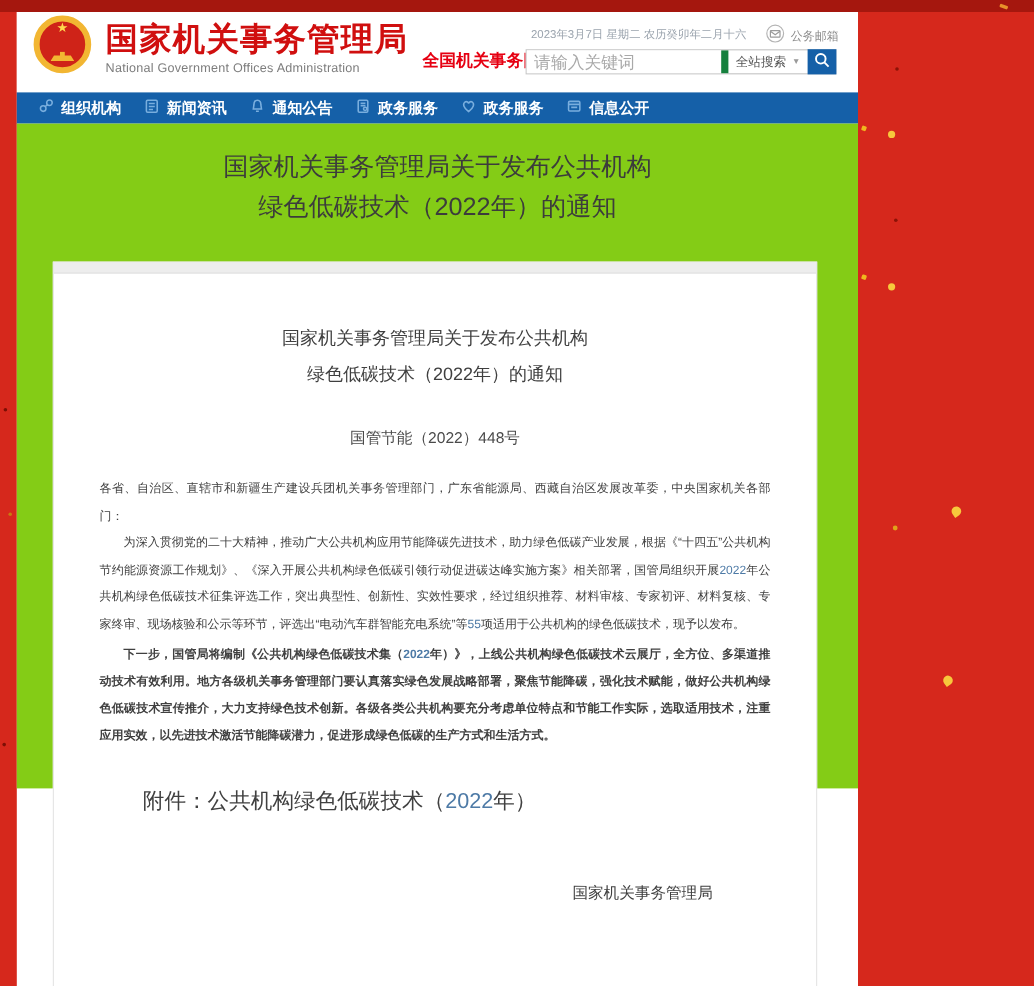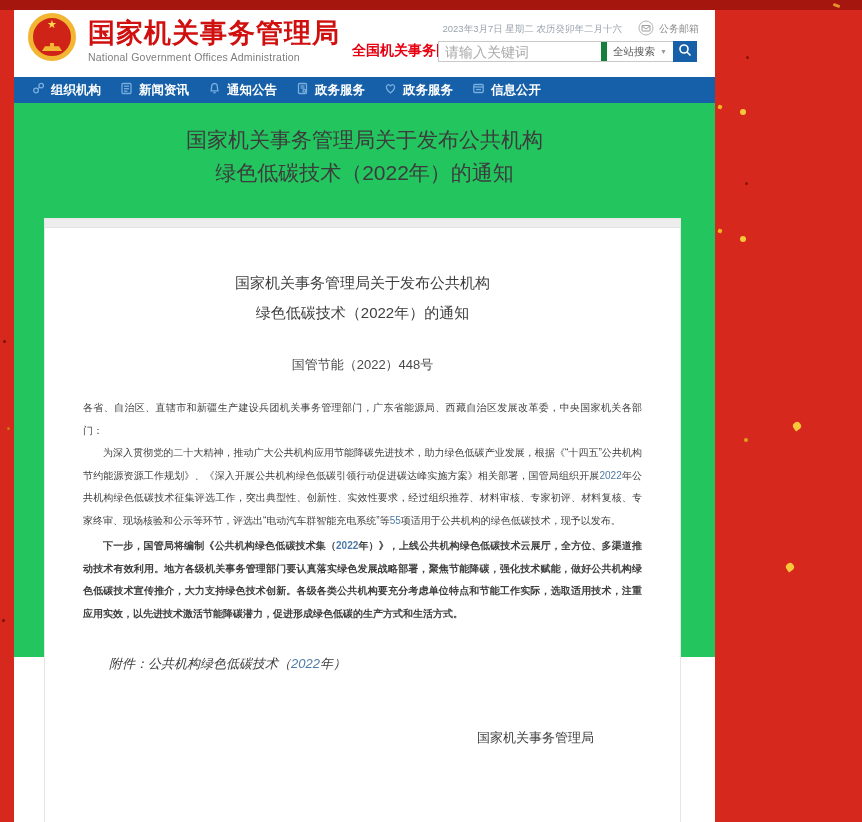--- a/index.html
+++ b/index.html
@@ -38,35 +38,35 @@
               justify-content:center;cursor:pointer;margin:-1px -1px -1px 0;}
 
   
   .nav{position:absolute;left:0;top:67px;width:701px;height:26px;background:#1560a8;
        display:flex;align-items:center;padding-left:18px;box-sizing:border-box;text-align:center;}
   .nav-item{display:flex;align-items:center;gap:6px;width:88px;color:#ffffff;
             font-size:12.5px;font-weight:bold;cursor:pointer;}
   .nav-item svg{flex:0 0 auto;}
 
   
-  .content{position:absolute;left:0;top:93px;width:701px;height:554px;background:#22c55e;}
+  .content{position:absolute;left:0;top:93px;width:701px;height:554px;background:#84cc16;}
   .page-title{padding-top:20px;text-align:center;font-size:21px;color:#3c3c3c;line-height:33px;}
 
   .doc-box{position:absolute;left:30px;top:115px;width:637px;height:660px;background:#fff;
            border:1px solid #e6e6e6;box-sizing:border-box;}
   .doc-band{height:8px;background:#ededed;border-bottom:1px solid #e2e2e2;}
   .doc-inner{padding:0 38px;}
   .doc-title{margin-top:40px;text-align:center;font-size:15px;color:#3f3f3f;line-height:30px;}
   .doc-number{margin-top:28px;text-align:center;font-size:13px;color:#4a4a4a;}
   .doc-body{margin-top:23px;font-size:10px;color:#404040;line-height:22.5px;text-align:justify;}
   .doc-body p{margin:0;}
   .para{text-indent:2em;}
   .para+.para{margin-top:3px;font-weight:bold;}
   .num{color:#4d7aa6;}
-  .attachment{margin-top:30px;text-indent:2em;font-size:13px;color:#404040;font-style:italic;}
+  .attachment{margin-top:30px;text-indent:2em;font-size:18px;color:#404040;}
   .signature{margin-top:56px;text-align:right;padding-right:48px;font-size:13px;color:#404040;}
 
   
   .speck{position:absolute;border-radius:50%;}
   .sq{border-radius:1px;transform:rotate(20deg);}
   .comma{border-radius:50% 50% 50% 0;transform:rotate(-35deg);}
 </style>
 </head>
 <body>
 

